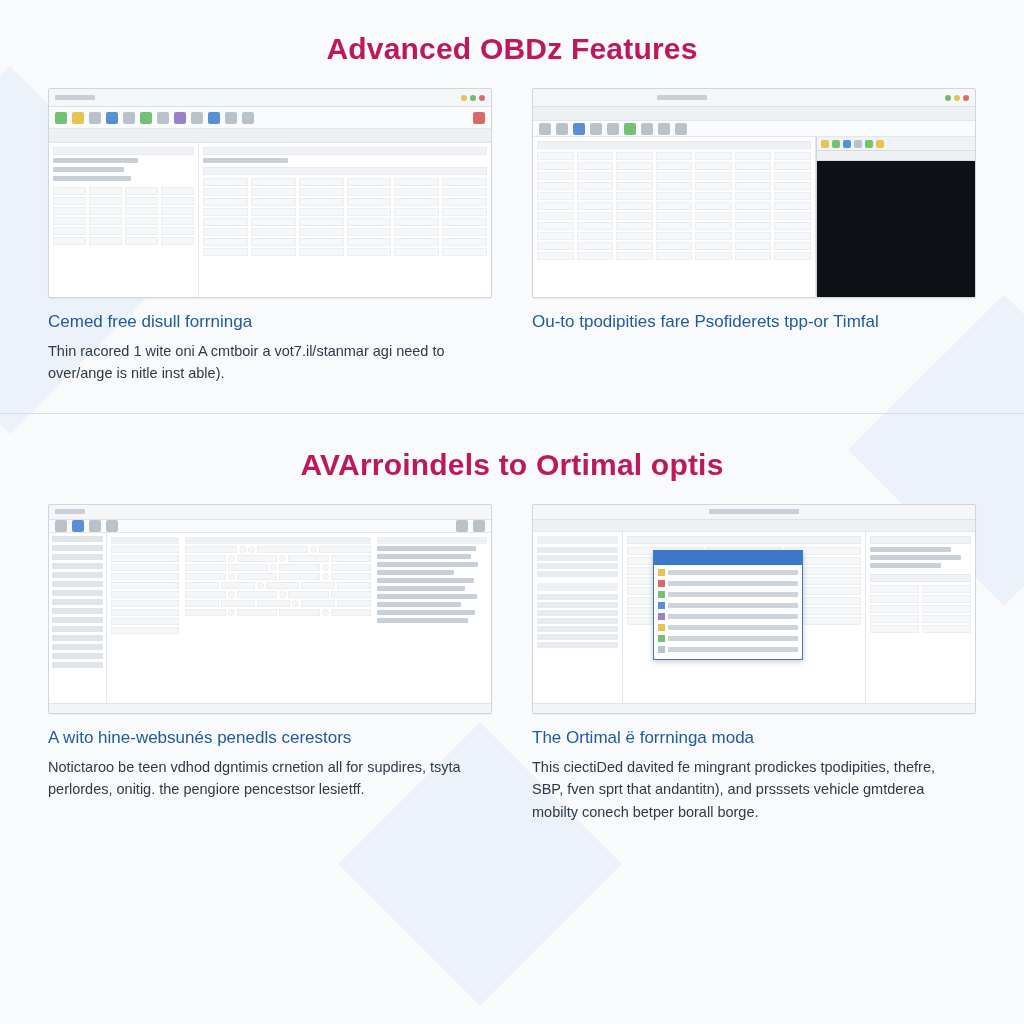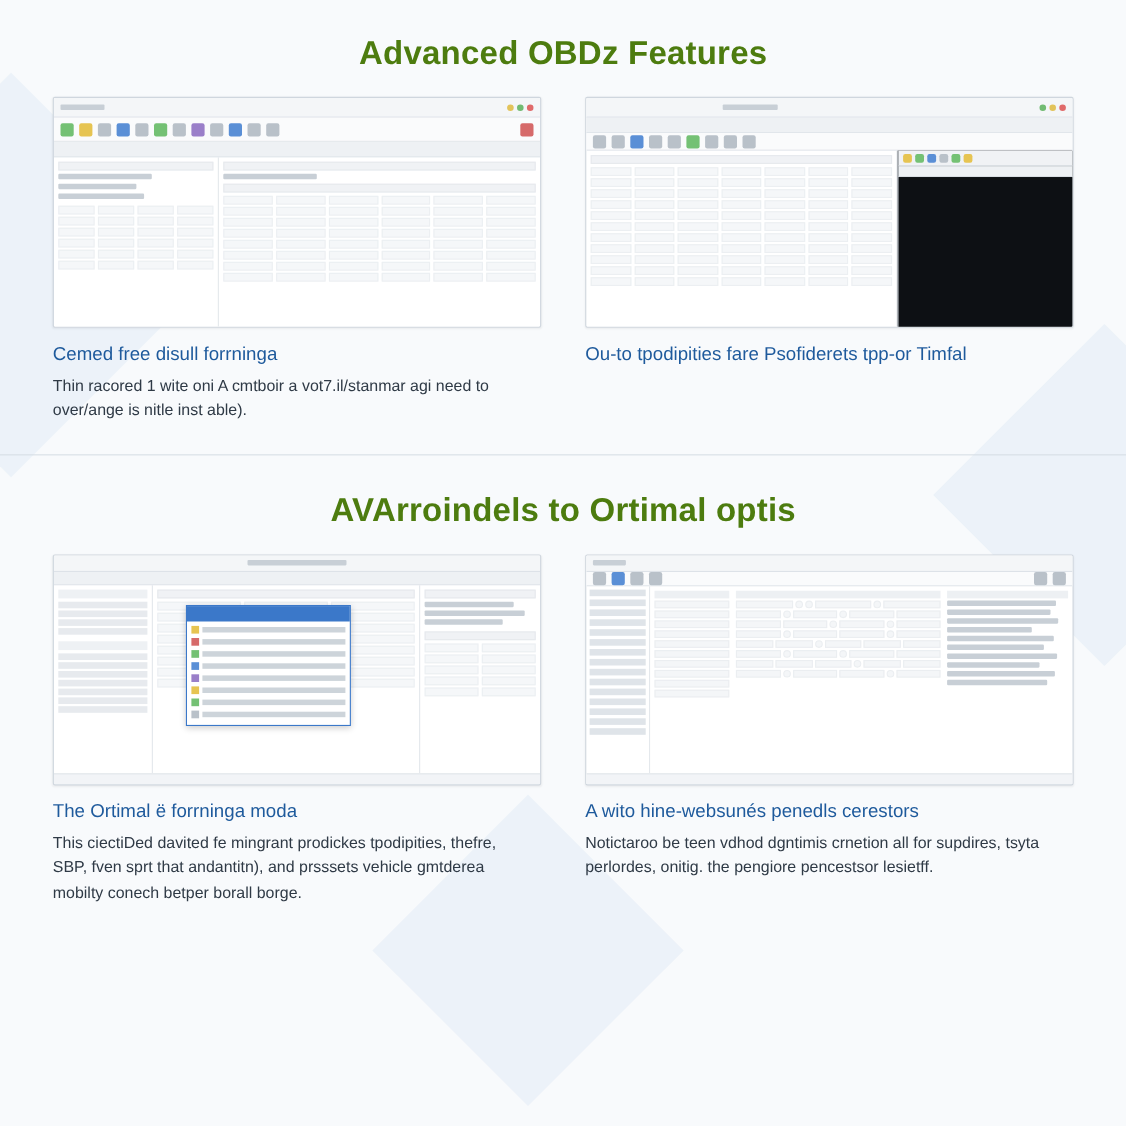--- a/index.html
+++ b/index.html
@@ -17,21 +17,21 @@
   .bg2 { width: 220px; height: 220px; top: 340px; right: -90px; }
   .bg3 { width: 200px; height: 200px; bottom: 60px; left: 380px; }
 
   .page { position: relative; z-index: 1; }
 
   .section { padding: 20px 48px 10px; }
   .section-title {
     text-align: center;
     font-size: 30px;
     font-weight: 700;
-    color: #4d7c0f;
+    color: #be185d;
     margin: 12px 0 22px;
     letter-spacing: 0.2px;
   }
   .row { display: flex; gap: 40px; }
   .card { flex: 1 1 0; }
   .thumb {
     width: 100%;
     height: 210px;
     border: 1px solid #cfd6de;
     background: #ffffff;
@@ -415,20 +415,174 @@
       </div>
 
     </div>
   </div>
 
   <div class="divider"></div>
 
   <div class="section">
     <h2 class="section-title">AVArroindels to Ortimal optis</h2>
     <div class="row">
+
+      <div class="card">
+        <div class="thumb">
+          <div class="win-bar">
+              <div class="txt" style="width:30px"></div>
+            </div>
+          <div class="tb" style="height:16px;">
+            <div class="ic c-gray"></div>
+              <div class="ic c-blue"></div>
+              <div class="ic c-gray"></div>
+              <div class="ic c-gray"></div>
+            <div style="flex:1"></div>
+              <div class="ic c-gray"></div>
+              <div class="ic c-gray"></div>
+          </div>
+          <div class="grid3">
+            <div class="listcol">
+              <div class="li"></div>
+                <div class="li"></div>
+                <div class="li"></div>
+                <div class="li"></div>
+              <div class="li"></div>
+                <div class="li"></div>
+                <div class="li"></div>
+                <div class="li"></div>
+              <div class="li"></div>
+                <div class="li"></div>
+                <div class="li"></div>
+                <div class="li"></div>
+              <div class="li"></div>
+                <div class="li"></div>
+                <div class="li"></div>
+            </div>
+            <div class="midpan">
+              <div class="mtable" style="flex:0 0 68px;">
+                <div class="mh"></div>
+                <div class="mr">
+                    <span></span>
+                  </div>
+                  <div class="mr">
+                    <span></span>
+                  </div>
+                <div class="mr">
+                    <span></span>
+                  </div>
+                  <div class="mr">
+                    <span></span>
+                  </div>
+                <div class="mr">
+                    <span></span>
+                  </div>
+                  <div class="mr">
+                    <span></span>
+                  </div>
+                <div class="mr">
+                    <span></span>
+                  </div>
+                  <div class="mr">
+                    <span></span>
+                  </div>
+                <div class="mr">
+                    <span></span>
+                  </div>
+                  <div class="mr">
+                    <span></span>
+                  </div>
+              </div>
+              <div class="mtable">
+                <div class="mh"></div>
+                <div class="mr">
+                    <span></span>
+                    <span class="dotc c-green"></span>
+                    <span class="dotc c-blue"></span>
+                    <span></span>
+                    <span class="dotc c-red"></span>
+                    <span></span>
+                  </div>
+                <div class="mr">
+                    <span></span>
+                    <span class="dotc c-yellow"></span>
+                    <span></span>
+                    <span class="dotc c-green"></span>
+                    <span></span>
+                    <span></span>
+                  </div>
+                <div class="mr">
+                    <span></span>
+                    <span></span>
+                    <span class="dotc c-blue"></span>
+                    <span></span>
+                    <span class="dotc c-green"></span>
+                    <span></span>
+                  </div>
+                <div class="mr">
+                    <span></span>
+                    <span class="dotc c-red"></span>
+                    <span></span>
+                    <span></span>
+                    <span class="dotc c-blue"></span>
+                    <span></span>
+                  </div>
+                <div class="mr">
+                    <span></span>
+                    <span></span>
+                    <span class="dotc c-green"></span>
+                    <span></span>
+                    <span></span>
+                    <span></span>
+                  </div>
+                <div class="mr">
+                    <span></span>
+                    <span class="dotc c-yellow"></span>
+                    <span></span>
+                    <span class="dotc c-red"></span>
+                    <span></span>
+                    <span></span>
+                  </div>
+                <div class="mr">
+                    <span></span>
+                    <span></span>
+                    <span></span>
+                    <span class="dotc c-green"></span>
+                    <span></span>
+                    <span></span>
+                  </div>
+                <div class="mr">
+                    <span></span>
+                    <span class="dotc c-blue"></span>
+                    <span></span>
+                    <span></span>
+                    <span class="dotc c-yellow"></span>
+                    <span></span>
+                  </div>
+              </div>
+              <div class="mtable" style="flex:0 0 110px;">
+                <div class="mh"></div>
+                <div class="txt" style="width:90%;margin-bottom:3px;"></div>
+                <div class="txt" style="width:85%;margin-bottom:3px;"></div>
+                <div class="txt" style="width:92%;margin-bottom:3px;"></div>
+                <div class="txt" style="width:70%;margin-bottom:3px;"></div>
+                <div class="txt" style="width:88%;margin-bottom:3px;"></div>
+                <div class="txt" style="width:80%;margin-bottom:3px;"></div>
+                <div class="txt" style="width:91%;margin-bottom:3px;"></div>
+                <div class="txt" style="width:76%;margin-bottom:3px;"></div>
+                <div class="txt" style="width:89%;margin-bottom:3px;"></div>
+                <div class="txt" style="width:83%;margin-bottom:3px;"></div>
+              </div>
+            </div>
+          </div>
+          <div class="status"></div>
+        </div>
+        <div class="card-title">A wito hine-websunés penedls cerestors</div>
+        <div class="card-desc">Notictaroo be teen vdhod dgntimis crnetion all for supdires, tsyta perlordes, onitig. the pengiore pencestsor lesietff.</div>
+      </div>
 
       <div class="card">
         <div class="thumb">
           <div class="win-bar">
               <div class="txt" style="width:90px;margin:0 auto;"></div>
             </div>
           <div class="subbar"></div>
           <div class="t4">
             <div class="lp">
               <div class="lph"></div>
@@ -552,170 +706,16 @@
                   <div class="cell"></div>
                 </div>
             </div>
           </div>
           <div class="status"></div>
         </div>
         <div class="card-title">The Ortimal ë forrninga moda</div>
         <div class="card-desc">This ciectiDed davited fe mingrant prodickes tpodipities, thefre, SBP, fven sprt that andantitn), and prsssets vehicle gmtderea mobilty conech betper borall borge.</div>
       </div>
 
-      <div class="card">
-        <div class="thumb">
-          <div class="win-bar">
-              <div class="txt" style="width:30px"></div>
-            </div>
-          <div class="tb" style="height:16px;">
-            <div class="ic c-gray"></div>
-              <div class="ic c-blue"></div>
-              <div class="ic c-gray"></div>
-              <div class="ic c-gray"></div>
-            <div style="flex:1"></div>
-              <div class="ic c-gray"></div>
-              <div class="ic c-gray"></div>
-          </div>
-          <div class="grid3">
-            <div class="listcol">
-              <div class="li"></div>
-                <div class="li"></div>
-                <div class="li"></div>
-                <div class="li"></div>
-              <div class="li"></div>
-                <div class="li"></div>
-                <div class="li"></div>
-                <div class="li"></div>
-              <div class="li"></div>
-                <div class="li"></div>
-                <div class="li"></div>
-                <div class="li"></div>
-              <div class="li"></div>
-                <div class="li"></div>
-                <div class="li"></div>
-            </div>
-            <div class="midpan">
-              <div class="mtable" style="flex:0 0 68px;">
-                <div class="mh"></div>
-                <div class="mr">
-                    <span></span>
-                  </div>
-                  <div class="mr">
-                    <span></span>
-                  </div>
-                <div class="mr">
-                    <span></span>
-                  </div>
-                  <div class="mr">
-                    <span></span>
-                  </div>
-                <div class="mr">
-                    <span></span>
-                  </div>
-                  <div class="mr">
-                    <span></span>
-                  </div>
-                <div class="mr">
-                    <span></span>
-                  </div>
-                  <div class="mr">
-                    <span></span>
-                  </div>
-                <div class="mr">
-                    <span></span>
-                  </div>
-                  <div class="mr">
-                    <span></span>
-                  </div>
-              </div>
-              <div class="mtable">
-                <div class="mh"></div>
-                <div class="mr">
-                    <span></span>
-                    <span class="dotc c-green"></span>
-                    <span class="dotc c-blue"></span>
-                    <span></span>
-                    <span class="dotc c-red"></span>
-                    <span></span>
-                  </div>
-                <div class="mr">
-                    <span></span>
-                    <span class="dotc c-yellow"></span>
-                    <span></span>
-                    <span class="dotc c-green"></span>
-                    <span></span>
-                    <span></span>
-                  </div>
-                <div class="mr">
-                    <span></span>
-                    <span></span>
-                    <span class="dotc c-blue"></span>
-                    <span></span>
-                    <span class="dotc c-green"></span>
-                    <span></span>
-                  </div>
-                <div class="mr">
-                    <span></span>
-                    <span class="dotc c-red"></span>
-                    <span></span>
-                    <span></span>
-                    <span class="dotc c-blue"></span>
-                    <span></span>
-                  </div>
-                <div class="mr">
-                    <span></span>
-                    <span></span>
-                    <span class="dotc c-green"></span>
-                    <span></span>
-                    <span></span>
-                    <span></span>
-                  </div>
-                <div class="mr">
-                    <span></span>
-                    <span class="dotc c-yellow"></span>
-                    <span></span>
-                    <span class="dotc c-red"></span>
-                    <span></span>
-                    <span></span>
-                  </div>
-                <div class="mr">
-                    <span></span>
-                    <span></span>
-                    <span></span>
-                    <span class="dotc c-green"></span>
-                    <span></span>
-                    <span></span>
-                  </div>
-                <div class="mr">
-                    <span></span>
-                    <span class="dotc c-blue"></span>
-                    <span></span>
-                    <span></span>
-                    <span class="dotc c-yellow"></span>
-                    <span></span>
-                  </div>
-              </div>
-              <div class="mtable" style="flex:0 0 110px;">
-                <div class="mh"></div>
-                <div class="txt" style="width:90%;margin-bottom:3px;"></div>
-                <div class="txt" style="width:85%;margin-bottom:3px;"></div>
-                <div class="txt" style="width:92%;margin-bottom:3px;"></div>
-                <div class="txt" style="width:70%;margin-bottom:3px;"></div>
-                <div class="txt" style="width:88%;margin-bottom:3px;"></div>
-                <div class="txt" style="width:80%;margin-bottom:3px;"></div>
-                <div class="txt" style="width:91%;margin-bottom:3px;"></div>
-                <div class="txt" style="width:76%;margin-bottom:3px;"></div>
-                <div class="txt" style="width:89%;margin-bottom:3px;"></div>
-                <div class="txt" style="width:83%;margin-bottom:3px;"></div>
-              </div>
-            </div>
-          </div>
-          <div class="status"></div>
-        </div>
-        <div class="card-title">A wito hine-websunés penedls cerestors</div>
-        <div class="card-desc">Notictaroo be teen vdhod dgntimis crnetion all for supdires, tsyta perlordes, onitig. the pengiore pencestsor lesietff.</div>
-      </div>
-
     </div>
   </div>
 
 </div>
 
 </body></html>

